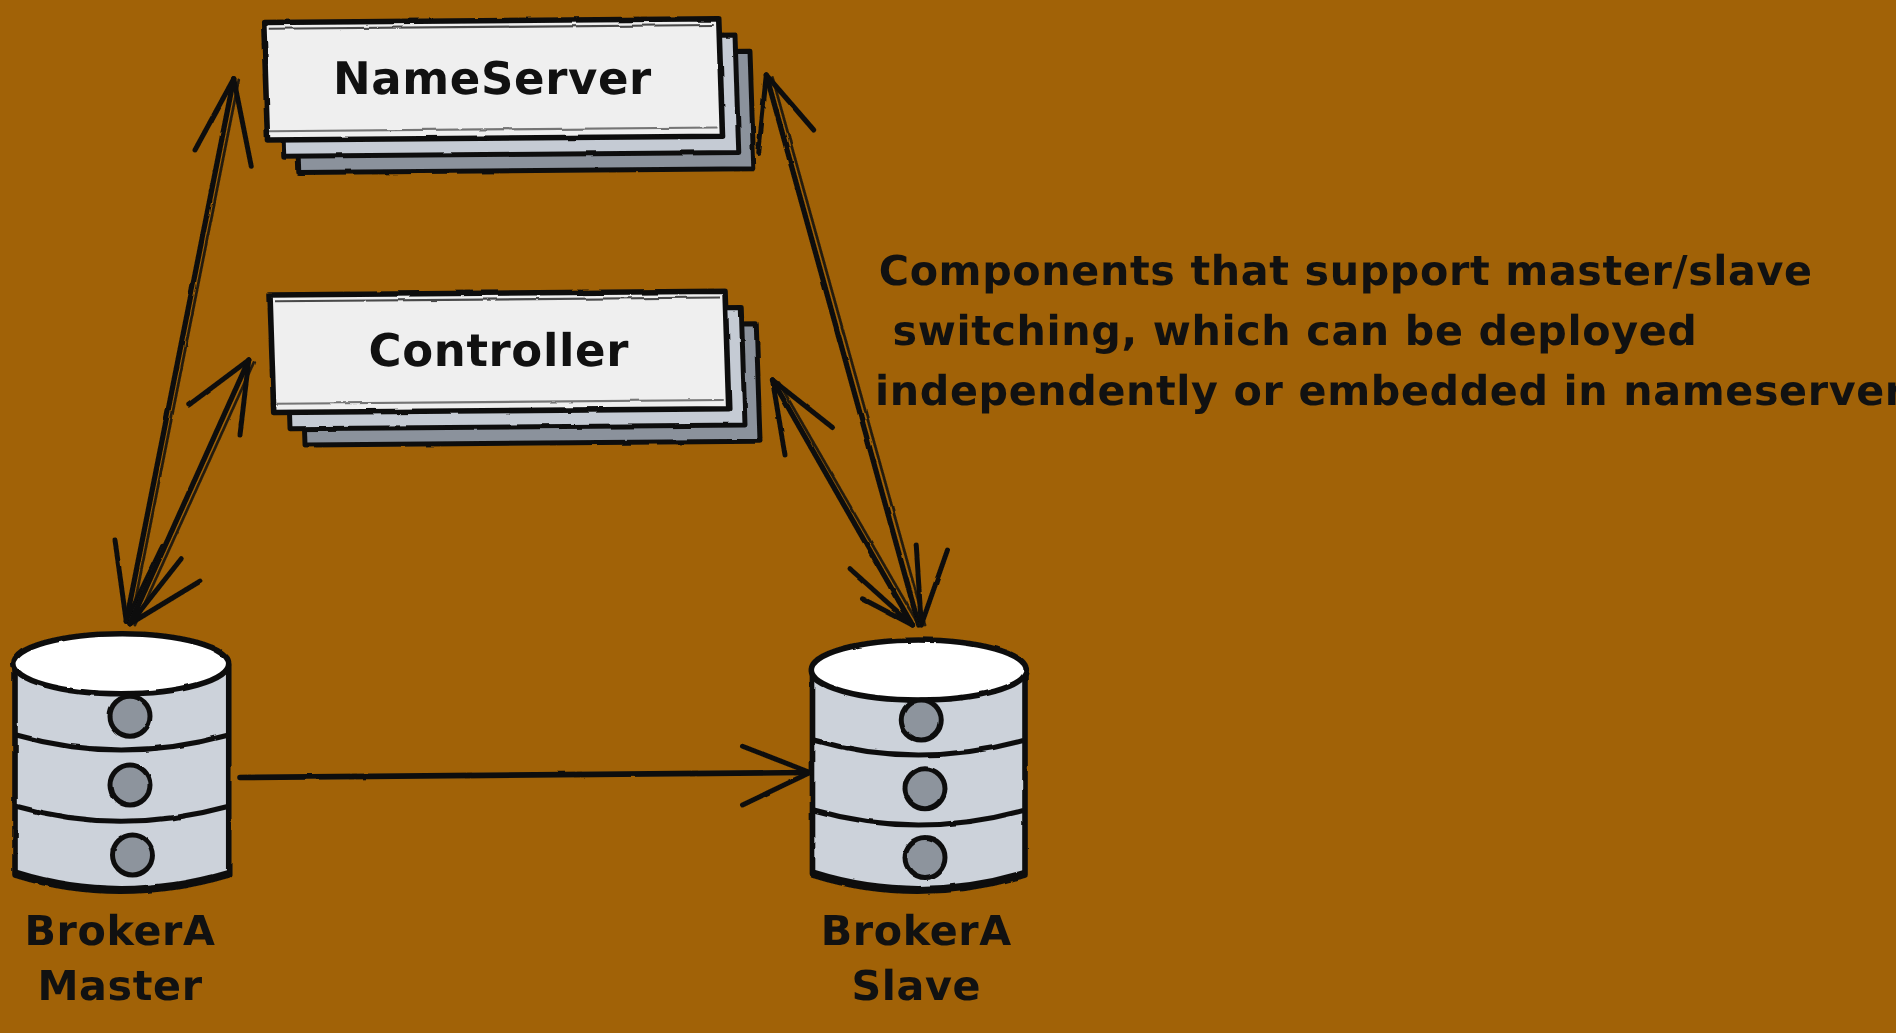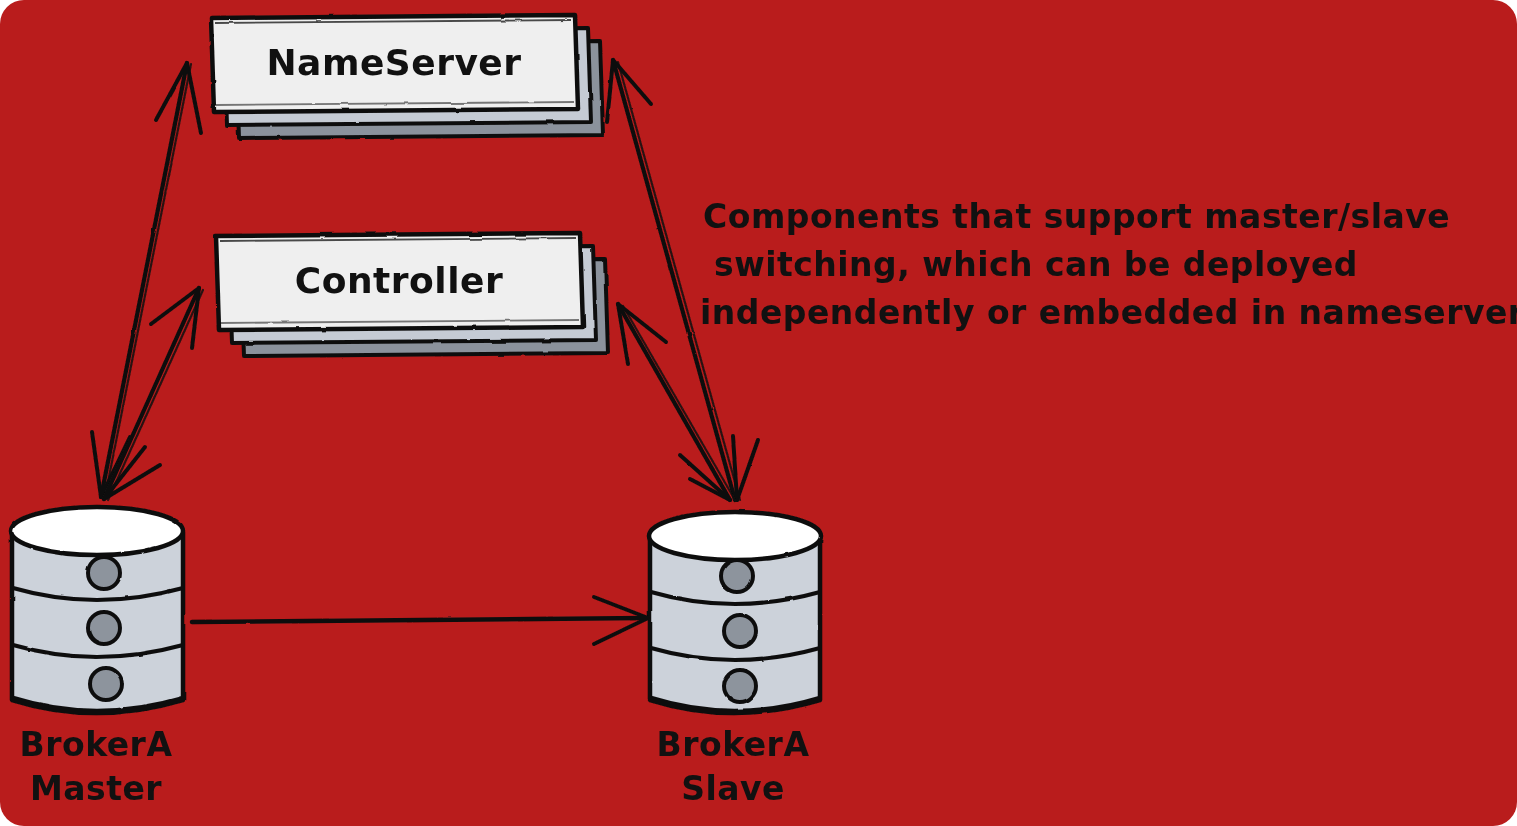--- a/index.html
+++ b/index.html
@@ -1,18 +1,18 @@
 <!DOCTYPE html>
 <html><head>
 <meta charset="utf-8">
 <style>
   html,body{margin:0;padding:0;background:#ffffff;}
   body{width:1517px;height:826px;overflow:hidden;
        font-family:"DejaVu Sans",sans-serif;}
-  #canvas{position:relative;width:1517px;height:826px;background:#b91c1c;border-radius:24px;}
+  #canvas{position:relative;width:1517px;height:826px;background:#a16207;}
   svg#scene{position:absolute;left:0;top:0;width:1517px;height:826px;}
 
   .hand-text{font-family:"DejaVu Sans",sans-serif;fill:#111111;
              font-weight:600;letter-spacing:.5px;}
   .box-label{font-size:36px;}
   .node-label{font-size:33px;}
   .note-line{font-size:33px;}
 </style>
 </head>
 <body>

